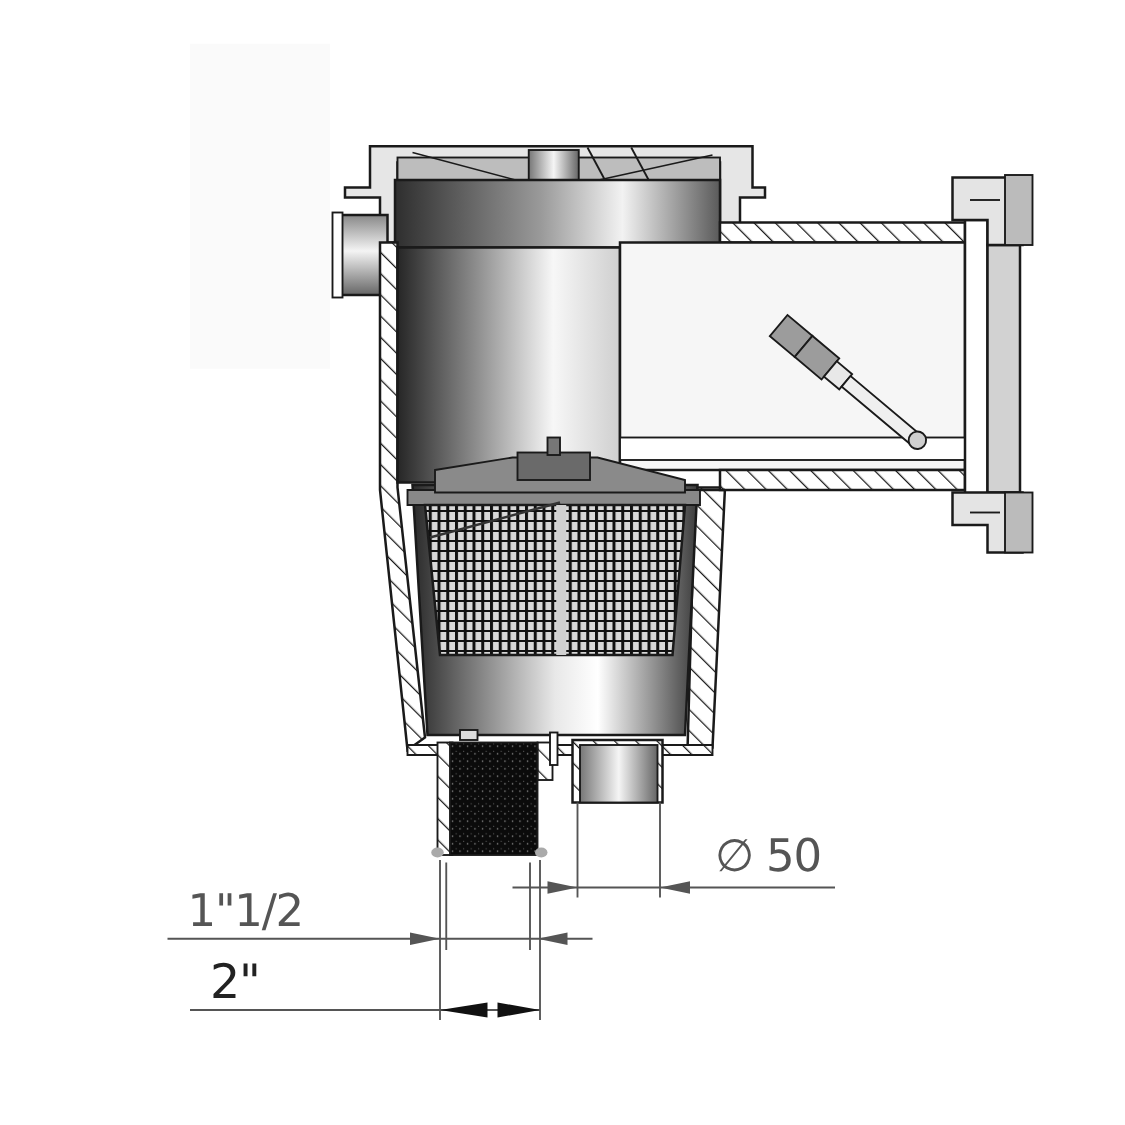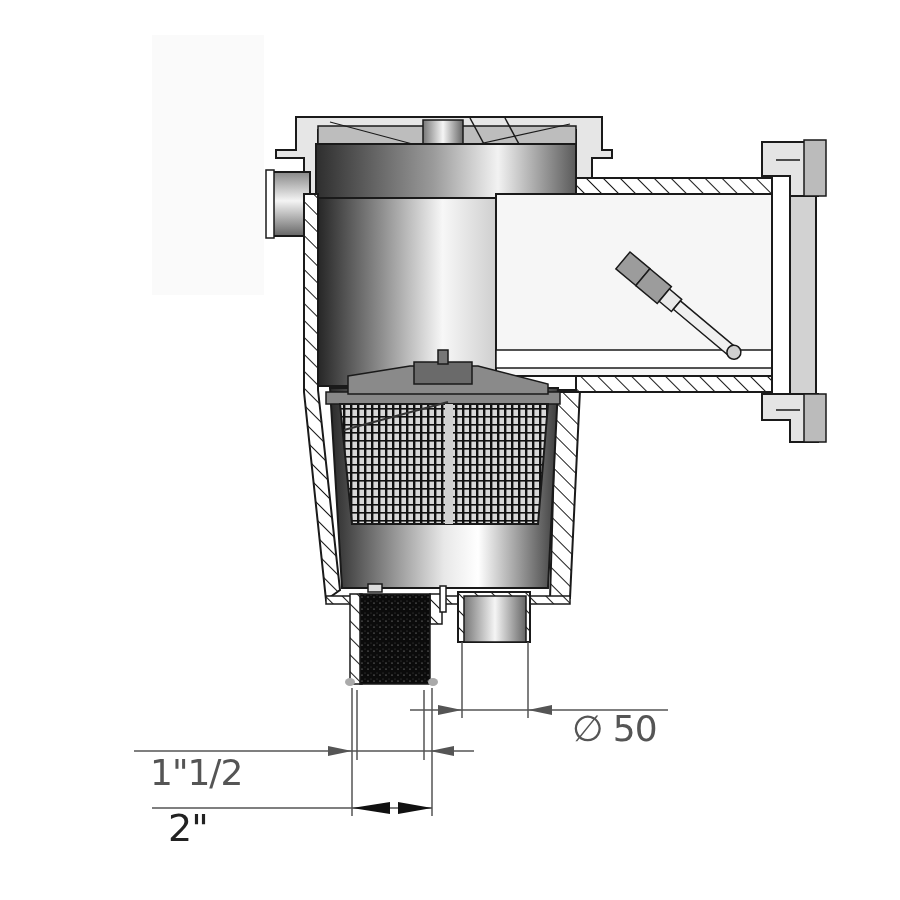--- a/index.html
+++ b/index.html
@@ -1,18 +1,18 @@
 <!DOCTYPE html>
 <html><head>
   <meta charset="utf-8">
   <style>
     html, body { margin: 0; padding: 0; background: #ffffff; }
     body { width: 900px; height: 900px; position: relative; overflow: hidden; font-family: "DejaVu Sans", sans-serif; }
     #drawing { position: absolute; left: 0; top: 0; width: 900px; height: 900px; }
-    .dim-label { position: absolute; color: #4a4a4a; font-family: "DejaVu Sans", sans-serif; font-weight: normal; line-height: 1; letter-spacing: -1px; margin-top: 43px; }
+    .dim-label { position: absolute; color: #4a4a4a; font-family: "DejaVu Sans", sans-serif; font-weight: normal; line-height: 1; letter-spacing: -1px; }
     .lbl-15 { left: 150px; top: 712px; font-size: 36px; color: #555; }
     .lbl-2 { left: 168px; top: 766px; font-size: 38px; color: #222; }
     .lbl-50 { left: 572px; top: 668px; font-size: 36px; color: #555; }
   </style>
 </head>
 <body>
 
 <svg id="drawing" viewBox="0 0 900 900" xmlns="http://www.w3.org/2000/svg">
   <defs>
     <linearGradient id="cyl" x1="0" x2="1" y1="0" y2="0">

